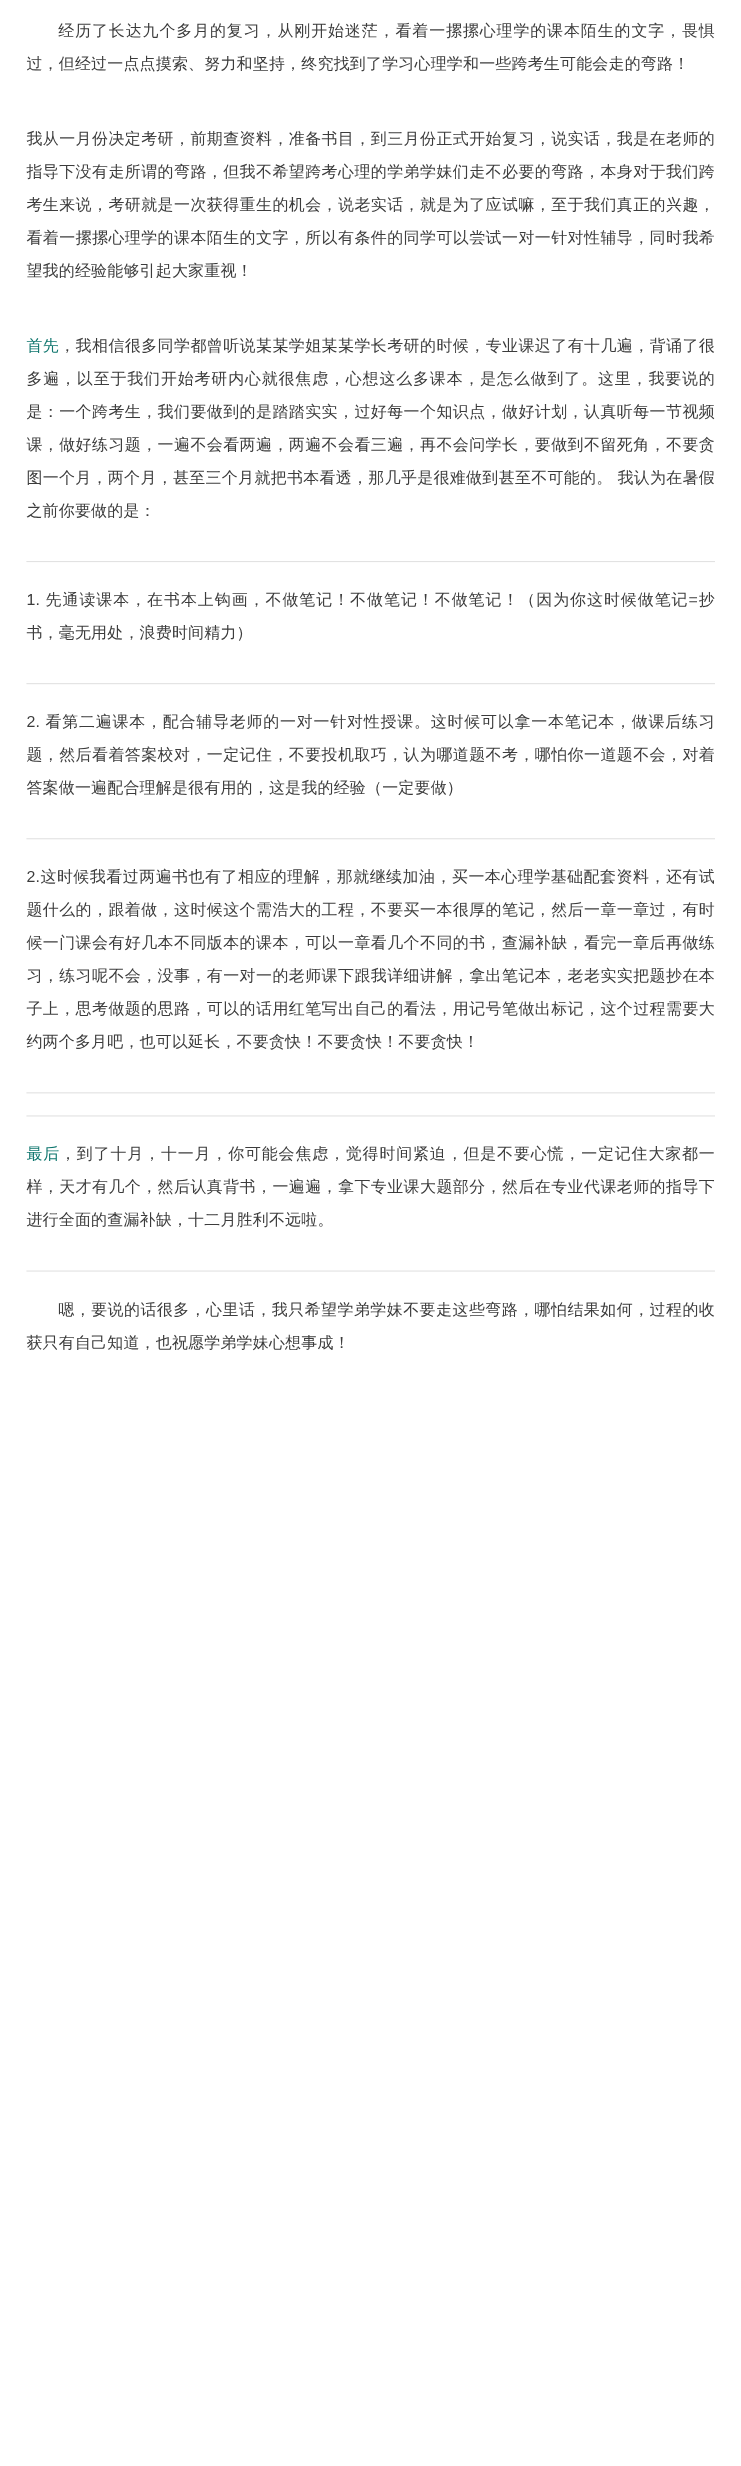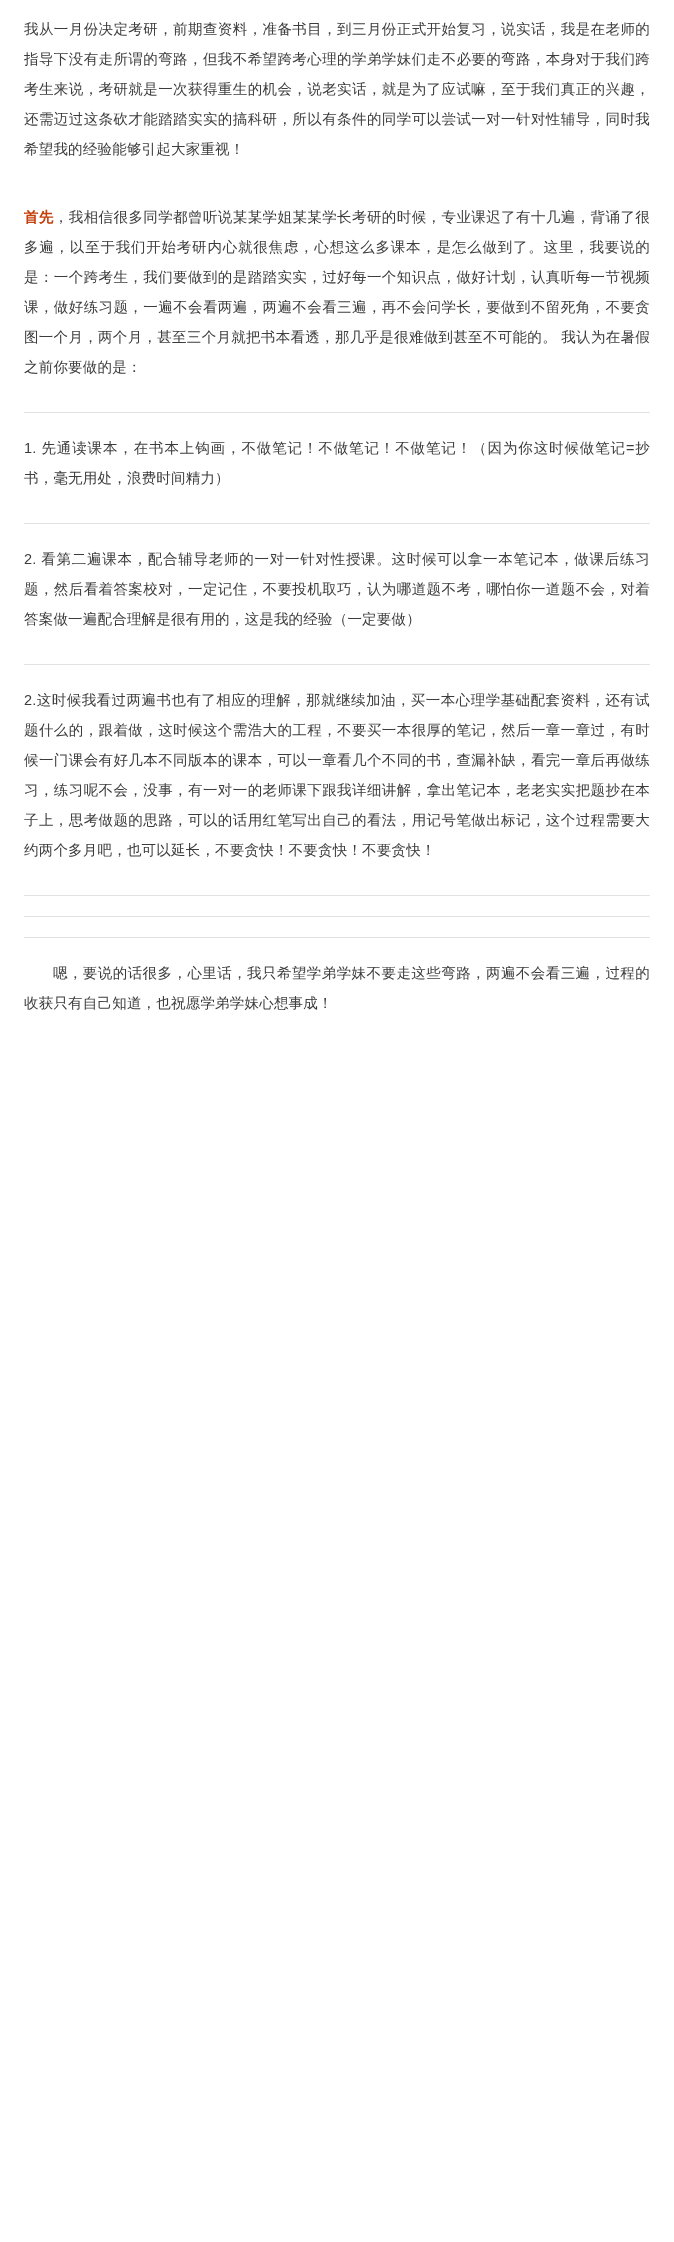--- a/index.html
+++ b/index.html
@@ -23,59 +23,61 @@
     line-height: 30px;
     color: #3c3c3c;
     text-align: justify;
     margin: 0 0 26px 0;
     letter-spacing: 0.2px;
   }
   .para.indent {
     text-indent: 2em;
   }
   .para b, .bold {
-    font-weight: bold;
-    color: #c2410c;
+    font-weight: normal;
+    color: #0f766e;
   }
   .gap-lg { margin-bottom: 38px; }
   .gap-md { margin-bottom: 30px; }
   .divider {
     height: 1px;
     background: #e2e2e2;
     border: 0;
     margin: 0 0 20px 0;
   }
   .tail-space { height: 8px; }
 </style>
 </head>
 <body>
 
 <div class="page">
 
+  <p class="para indent gap-lg">经历了长达九个多月的复习，从刚开始迷茫，看着一摞摞心理学的课本陌生的文字，畏惧过，但经过一点点摸索、努力和坚持，终究找到了学习心理学和一些跨考生可能会走的弯路！</p>
 
-  <p class="para gap-lg">我从一月份决定考研，前期查资料，准备书目，到三月份正式开始复习，说实话，我是在老师的指导下没有走所谓的弯路，但我不希望跨考心理的学弟学妹们走不必要的弯路，本身对于我们跨考生来说，考研就是一次获得重生的机会，说老实话，就是为了应试嘛，至于我们真正的兴趣，还需迈过这条砍才能踏踏实实的搞科研，所以有条件的同学可以尝试一对一针对性辅导，同时我希望我的经验能够引起大家重视！</p>
+  <p class="para gap-lg">我从一月份决定考研，前期查资料，准备书目，到三月份正式开始复习，说实话，我是在老师的指导下没有走所谓的弯路，但我不希望跨考心理的学弟学妹们走不必要的弯路，本身对于我们跨考生来说，考研就是一次获得重生的机会，说老实话，就是为了应试嘛，至于我们真正的兴趣，看着一摞摞心理学的课本陌生的文字，所以有条件的同学可以尝试一对一针对性辅导，同时我希望我的经验能够引起大家重视！</p>
 
   <p class="para gap-md"><span class="bold">首先</span><span>，我相信很多同学都曾听说某某学姐某某学长考研的时候，专业课迟了有十几遍，背诵了很多遍，以至于我们开始考研内心就很焦虑，心想这么多课本，是怎么做到了。这里，我要说的是：一个跨考生，我们要做到的是踏踏实实，过好每一个知识点，做好计划，认真听每一节视频课，做好练习题，一遍不会看两遍，两遍不会看三遍，再不会问学长，要做到不留死角，不要贪图一个月，两个月，甚至三个月就把书本看透，那几乎是很难做到甚至不可能的。 我认为在暑假之前你要做的是：</span></p>
 
   <hr class="divider">
 
   <p class="para gap-md">1. 先通读课本，在书本上钩画，不做笔记！不做笔记！不做笔记！（因为你这时候做笔记=抄书，毫无用处，浪费时间精力）</p>
 
   <hr class="divider">
 
   <p class="para gap-md">2. 看第二遍课本，配合辅导老师的一对一针对性授课。这时候可以拿一本笔记本，做课后练习题，然后看着答案校对，一定记住，不要投机取巧，认为哪道题不考，哪怕你一道题不会，对着答案做一遍配合理解是很有用的，这是我的经验（一定要做）</p>
 
   <hr class="divider">
 
   <p class="para gap-md">2.这时候我看过两遍书也有了相应的理解，那就继续加油，买一本心理学基础配套资料，还有试题什么的，跟着做，这时候这个需浩大的工程，不要买一本很厚的笔记，然后一章一章过，有时候一门课会有好几本不同版本的课本，可以一章看几个不同的书，查漏补缺，看完一章后再做练习，练习呢不会，没事，有一对一的老师课下跟我详细讲解，拿出笔记本，老老实实把题抄在本子上，思考做题的思路，可以的话用红笔写出自己的看法，用记号笔做出标记，这个过程需要大约两个多月吧，也可以延长，不要贪快！不要贪快！不要贪快！</p>
 
   <hr class="divider">
 
 
   <hr class="divider">
 
+  <p class="para gap-md"><span class="bold">最后</span><span>，到了十月，十一月，你可能会焦虑，觉得时间紧迫，但是不要心慌，一定记住大家都一样，天才有几个，然后认真背书，一遍遍，拿下专业课大题部分，然后在专业代课老师的指导下进行全面的查漏补缺，十二月胜利不远啦。</span></p>
 
   <hr class="divider">
 
-  <p class="para indent">嗯，要说的话很多，心里话，我只希望学弟学妹不要走这些弯路，两遍不会看三遍，过程的收获只有自己知道，也祝愿学弟学妹心想事成！</p>
+  <p class="para indent">嗯，要说的话很多，心里话，我只希望学弟学妹不要走这些弯路，哪怕结果如何，过程的收获只有自己知道，也祝愿学弟学妹心想事成！</p>
 
   <div class="tail-space"></div>
 </div>
 
 </body></html>

